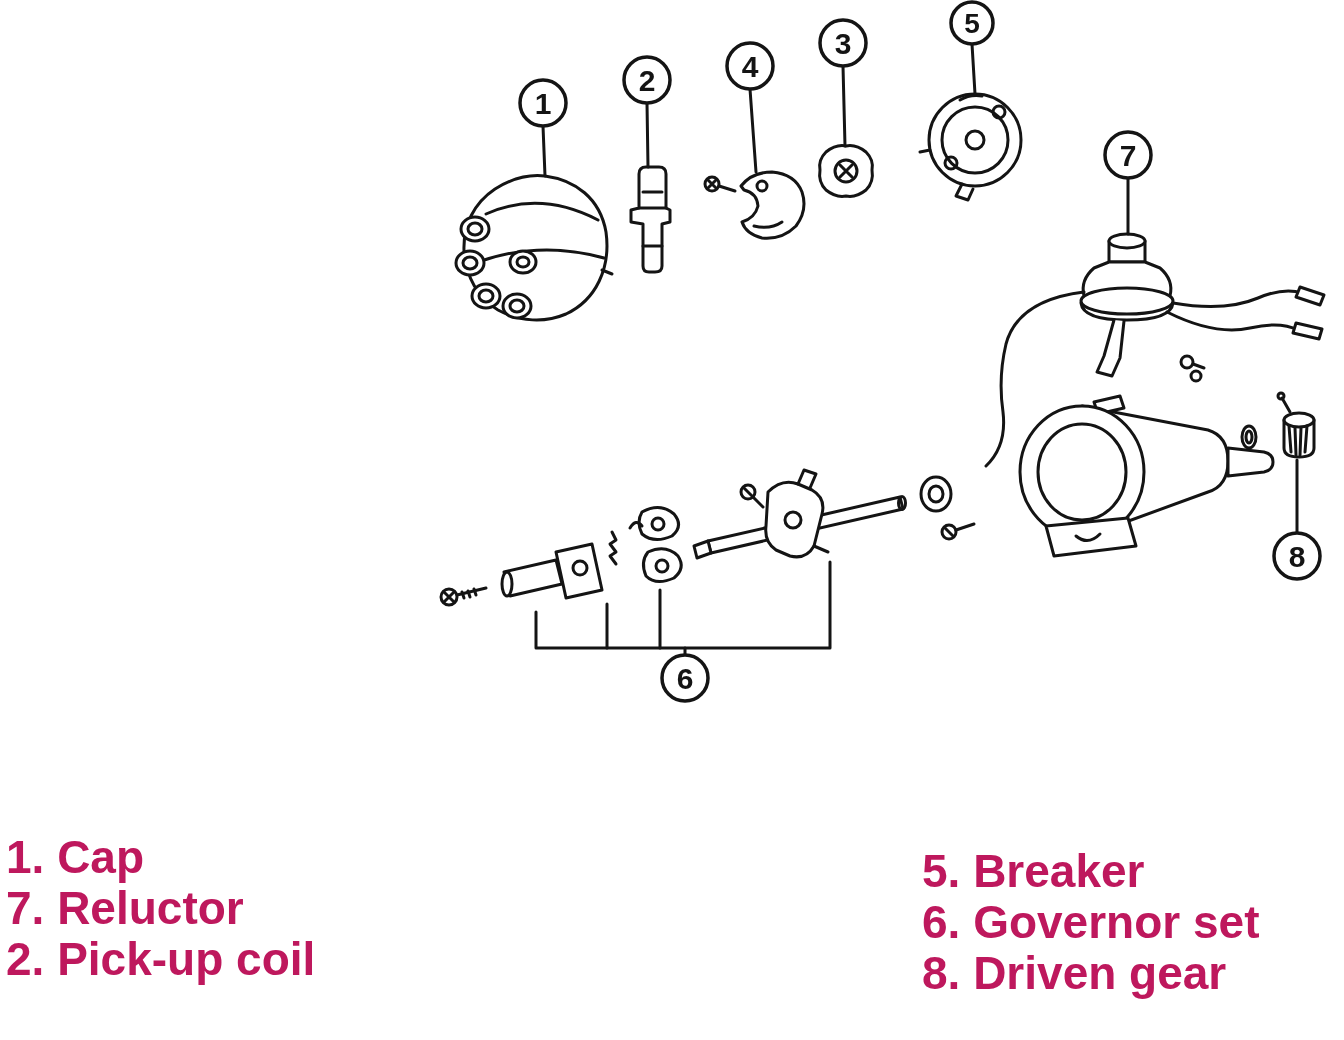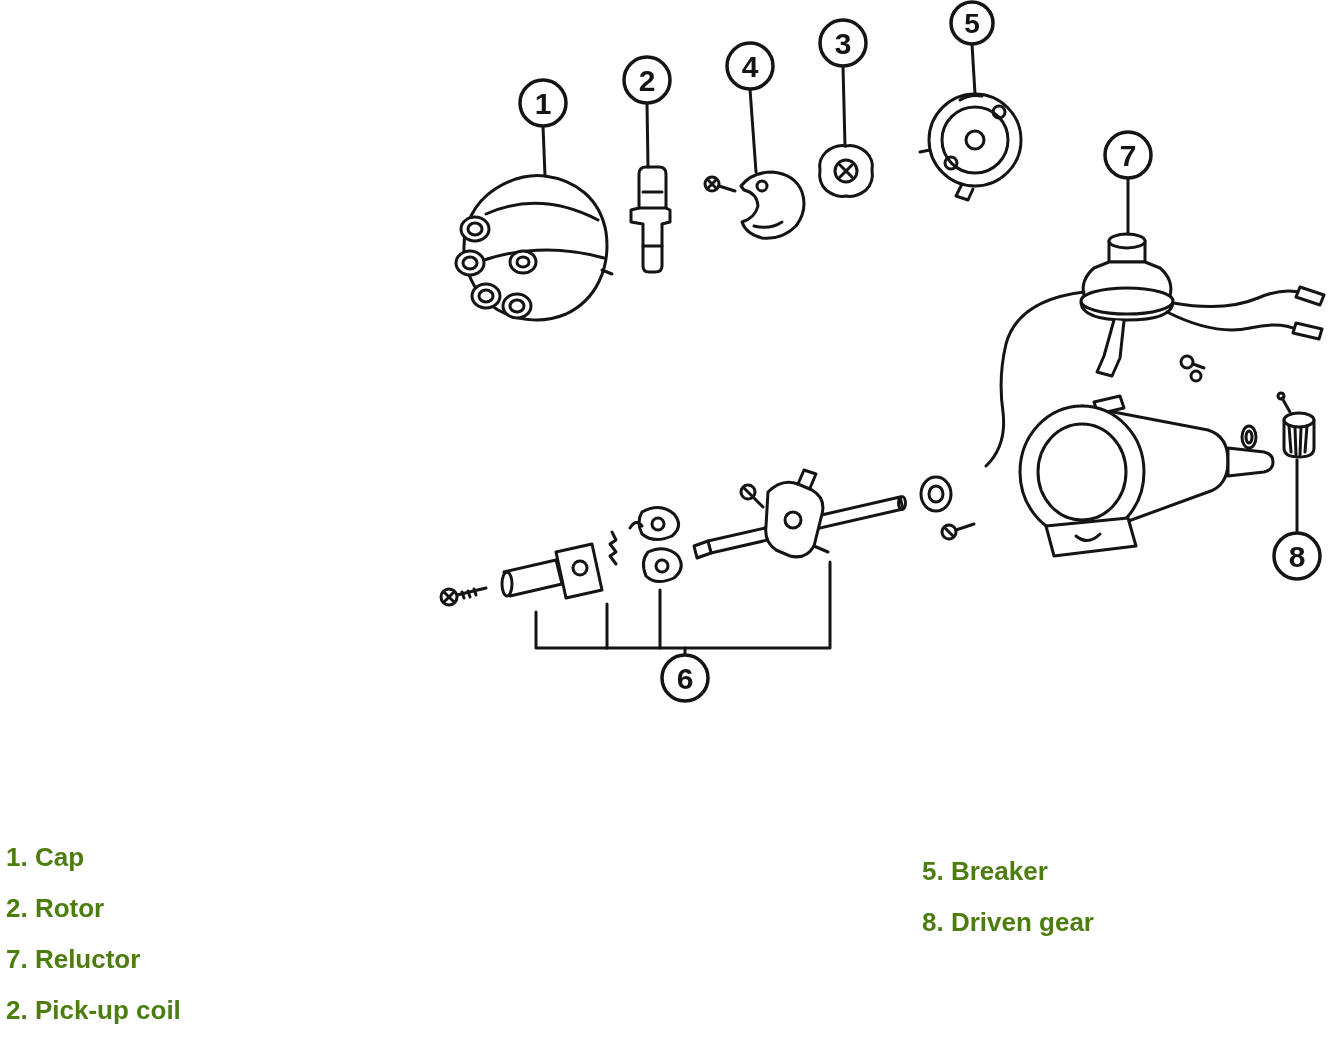--- a/index.html
+++ b/index.html
@@ -5,21 +5,21 @@
   html,body{margin:0;padding:0;background:#fff;}
   .page{
     position:relative;
     width:1344px;height:1040px;
     background:#fff;
     font-family:"Liberation Sans", sans-serif;
     color:#141414;
     overflow:hidden;
   }
   .diagram-svg{position:absolute;left:0;top:0;width:1344px;height:1040px;}
-  .legend{position:absolute;font-size:26px;font-weight:bold;line-height:51px;color:#4d7c0f;white-space:nowrap;}
+  .legend{position:absolute;font-size:46px;font-weight:bold;line-height:51px;color:#be185d;white-space:nowrap;}
   .legend-left{left:6px;top:832px;}
   .legend-right{left:922px;top:846px;}
   .callout-text{font-family:"Liberation Sans", sans-serif;font-weight:bold;}
 </style>
 </head>
 <body>
 
 <div class="page">
 
   <svg class="diagram-svg" viewBox="0 0 1344 1040" xmlns="http://www.w3.org/2000/svg">
@@ -189,23 +189,23 @@
       <g stroke-width="3.5">
         <circle cx="1297" cy="556" r="23" fill="#fff"></circle>
         <text class="callout-text" x="1297" y="567" font-size="30" text-anchor="middle" fill="#141414" stroke="none">8</text>
       </g>
 
     </g>
   </svg>
 
   <div class="legend legend-left">
     <div class="legend-item">1. Cap</div>
-    <div class="legend-item">2. Rotor</div>
     <div class="legend-item">7. Reluctor</div>
     <div class="legend-item">2. Pick-up coil</div>
   </div>
 
   <div class="legend legend-right">
     <div class="legend-item">5. Breaker</div>
+    <div class="legend-item">6. Governor set</div>
     <div class="legend-item">8. Driven gear</div>
   </div>
 
 </div>
 
 </body></html>

